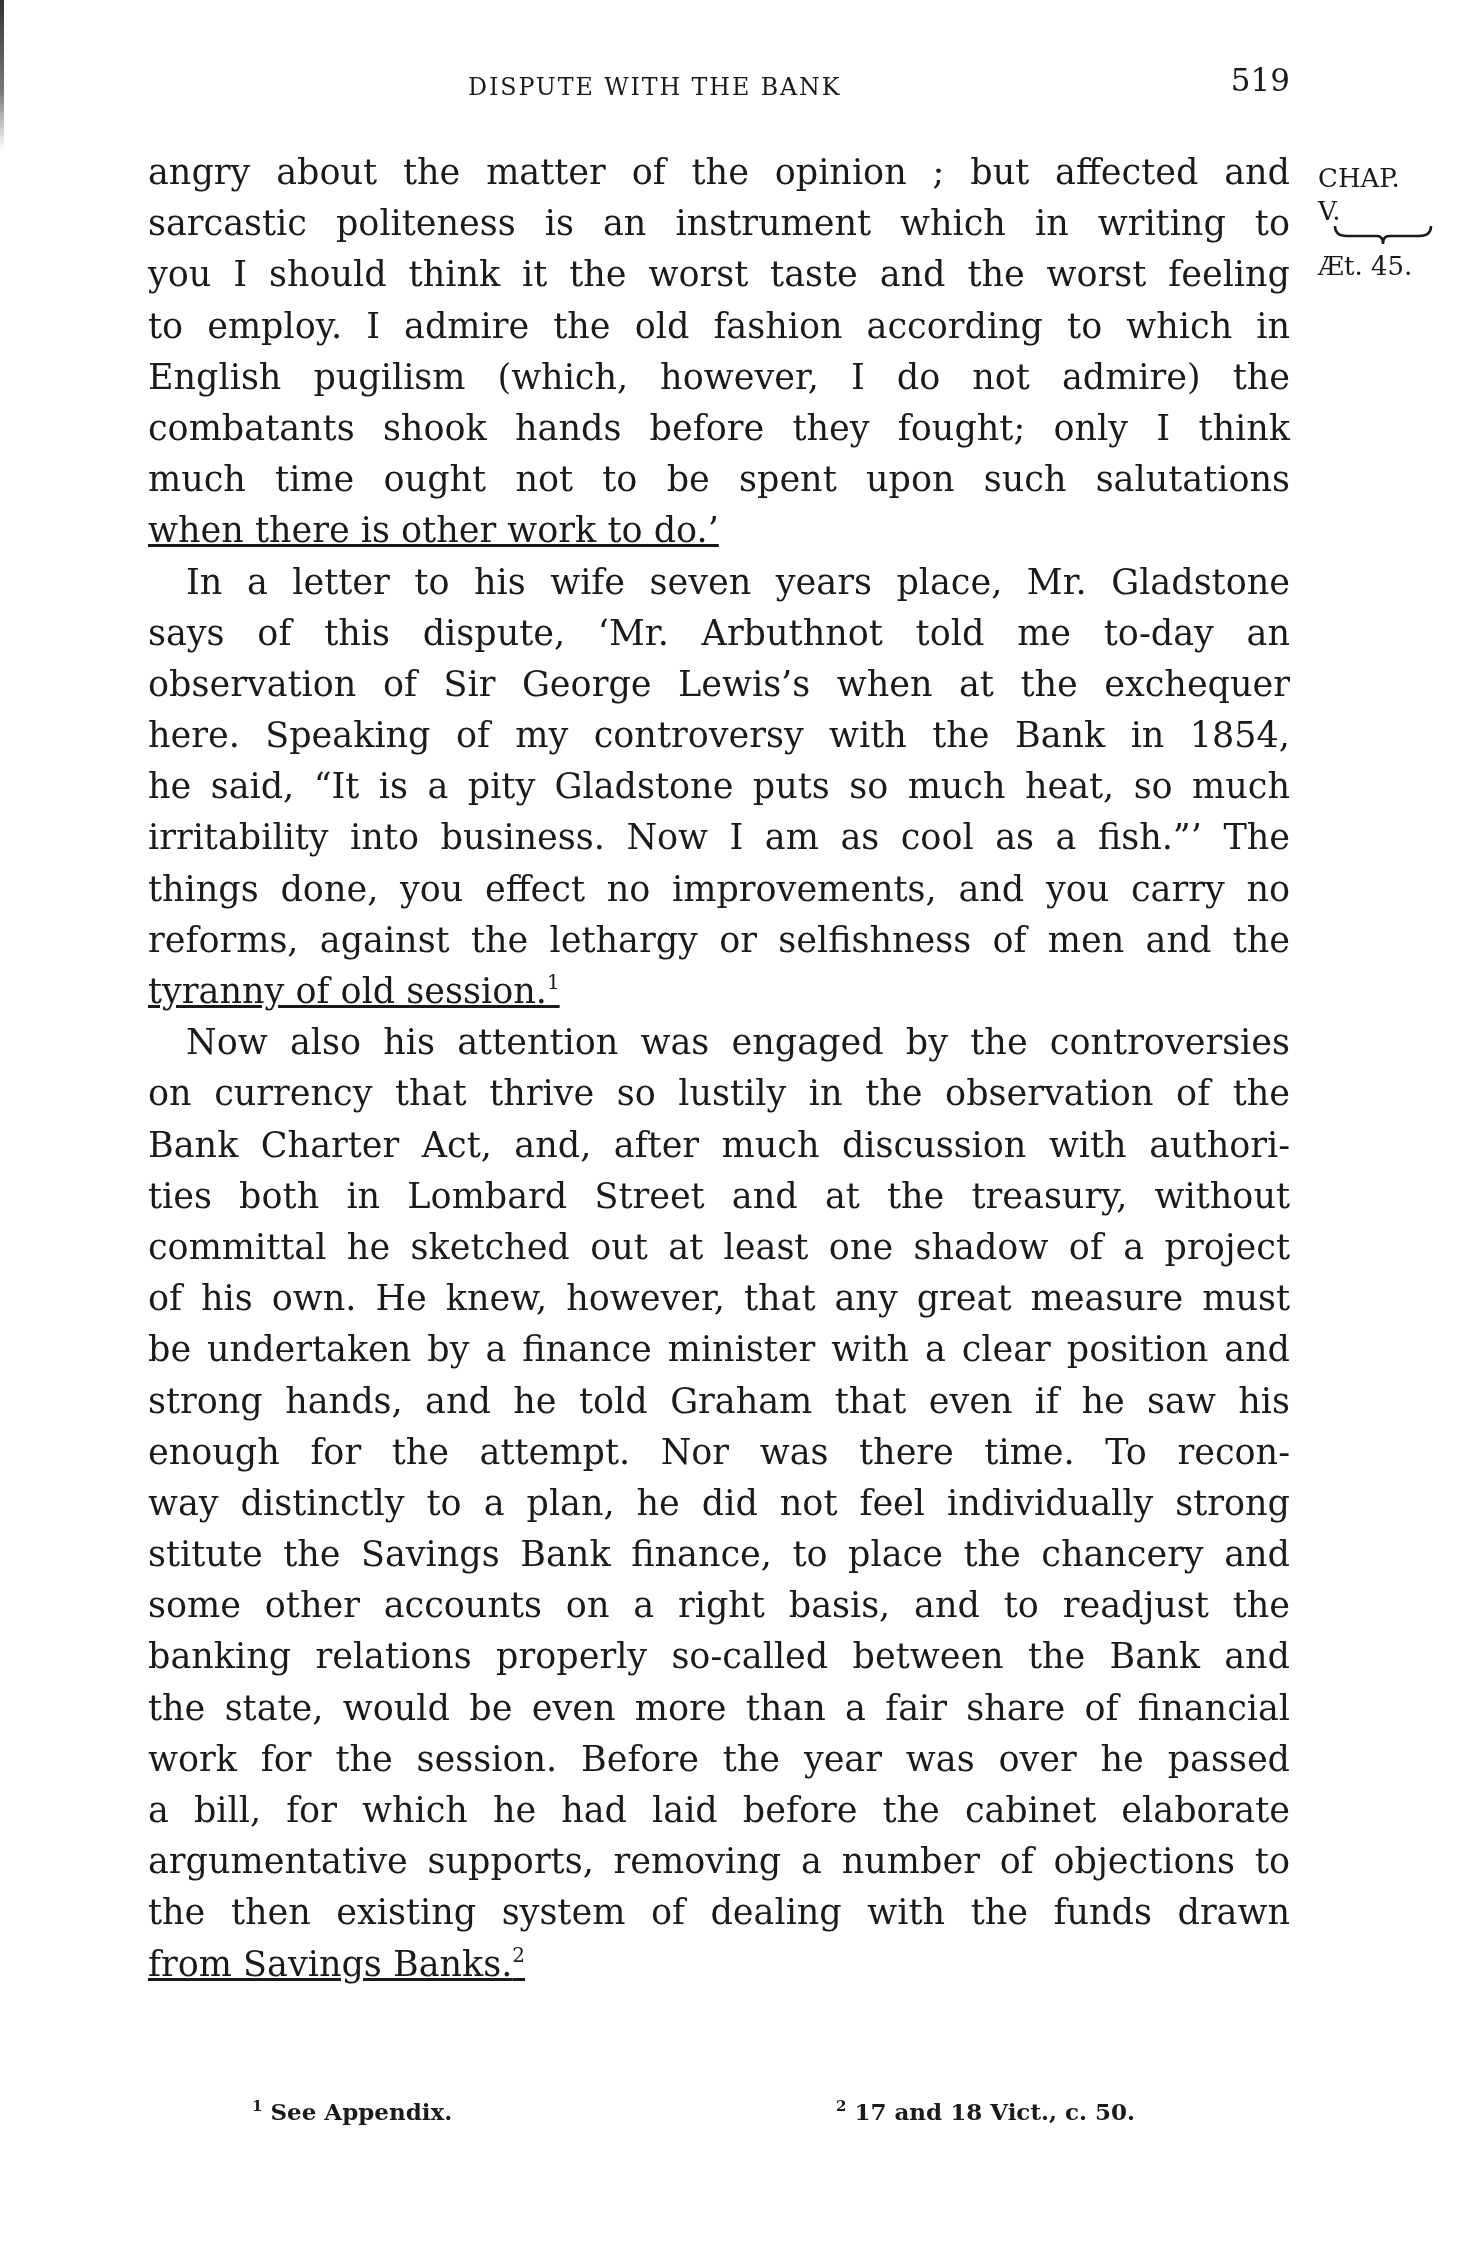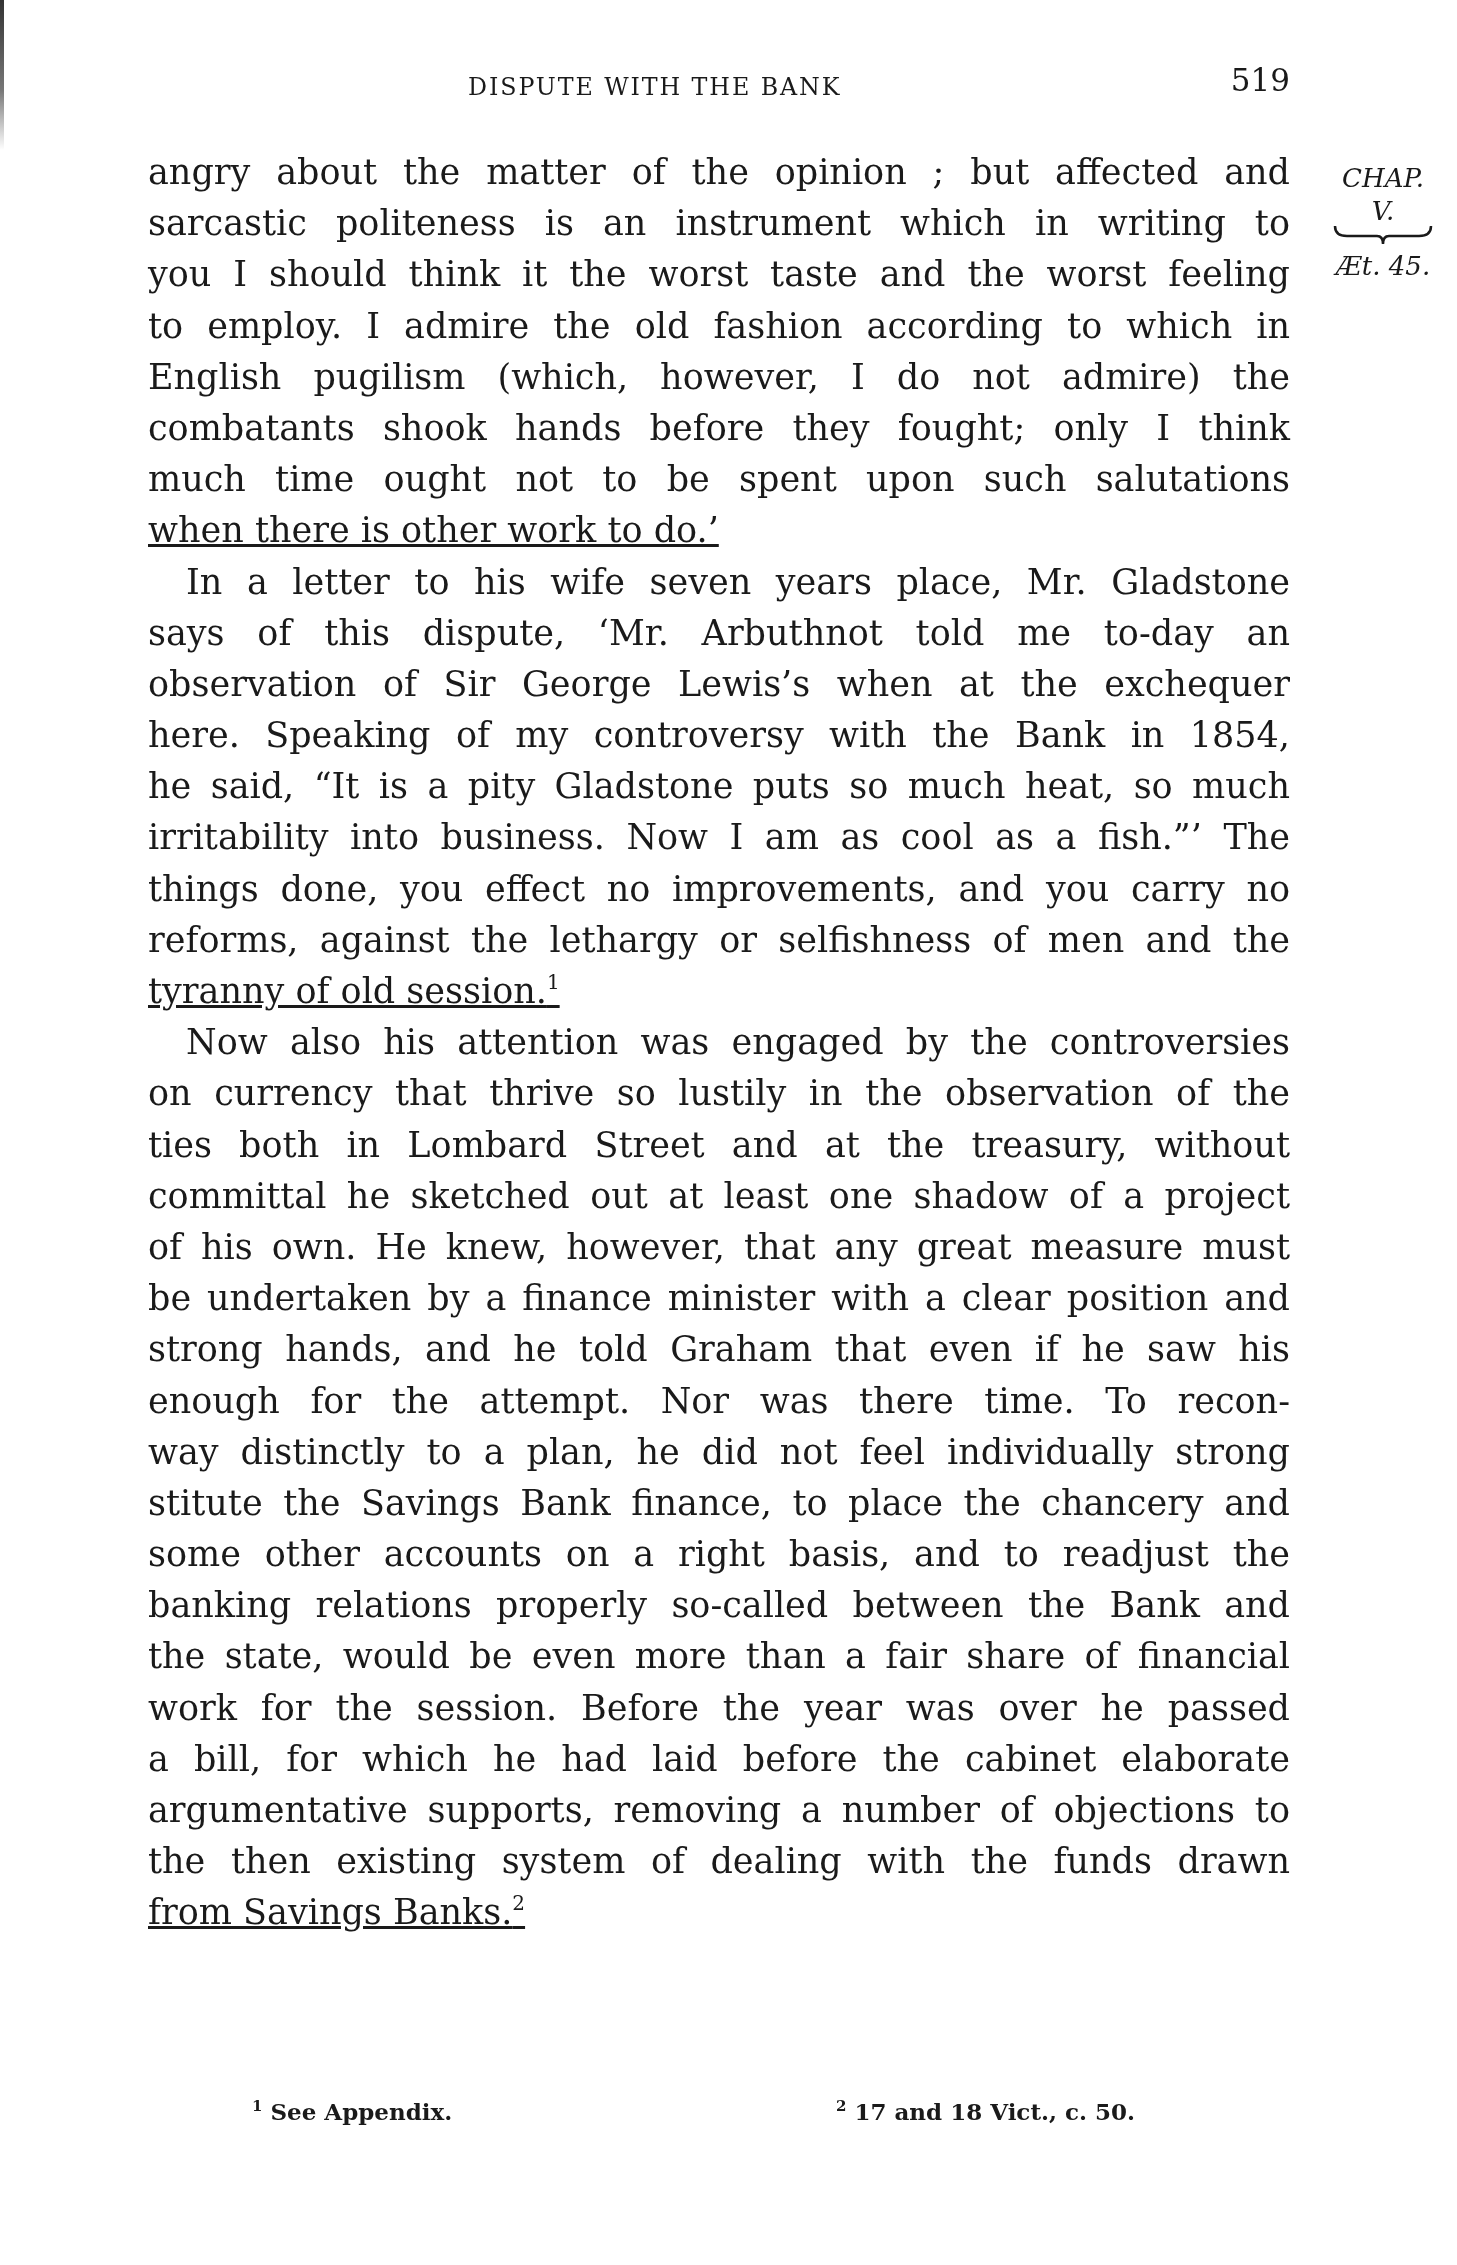--- a/index.html
+++ b/index.html
@@ -6,21 +6,21 @@
   body { width: 1457px; height: 2265px; position: relative; overflow: hidden; color: #1a1a1a; font-family: "DejaVu Serif", "Liberation Serif", serif; }
   .scan-edge { position: absolute; left: 0; top: 0; width: 4px; height: 150px; background: linear-gradient(#333, #777 60%, transparent); }
   .header { position: absolute; top: 60px; left: 148px; width: 1142px; height: 50px; }
   .running-head { position: absolute; left: 320px; top: 12px; font-size: 25px; letter-spacing: 2px; transform: scaleX(0.95); transform-origin: left; }
   .page-number { position: absolute; right: 0; top: 2px; font-size: 31px; margin-left: 20px; }
   .body-text { position: absolute; left: 148px; top: 147px; width: 1142px; font-size: 35px; line-height: 51.2px; }
   .line { display: block; white-space: nowrap; text-align: justify; text-align-last: justify; height: 51.2px; }
   .line.last { text-align-last: left; text-decoration: underline; }
   .line.indent { padding-left: 38px; }
   sup { font-size: 20px; line-height: 0; vertical-align: 14px; }
-  .margin-note { position: absolute; left: 1318px; top: 158px; width: 130px; text-align: center; font-size: 26px; line-height: 40px; font-style: italic; }
+  .margin-note { position: absolute; left: 1318px; top: 158px; width: 130px; text-align: left; font-size: 26px; line-height: 40px; }
   .margin-note .brace { display: block; height: 22px; margin: 0 auto; width: 100px; }
   .footnotes { position: absolute; top: 2098px; left: 148px; width: 1142px; font-size: 23px; font-weight: bold; }
   .fn { position: absolute; white-space: nowrap; }
   .fn sup { font-size: 15px; vertical-align: 9px; }
 </style>
 </head>
 <body>
 
 <div class="scan-edge"></div>
 
@@ -56,20 +56,21 @@
       <span class="line"><span>here.  Speaking of my controversy with the Bank in 1854,</span></span>
       <span class="line"><span>he said, “It is a pity Gladstone puts so much heat, so much</span></span>
       <span class="line"><span>irritability into business.  Now I am as cool as a fish.”’  The</span></span>
       <span class="line"><span>things done, you effect no improvements, and you carry no</span></span>
       <span class="line"><span>reforms, against the lethargy or selfishness of men and the</span></span>
       <span class="line last"><span>tyranny of old session.</span><sup>1</sup></span>
     </div>
     <div>
       <span class="line indent"><span>Now also his attention was engaged by the controversies</span></span>
       <span class="line"><span>on currency that thrive so lustily in the observation of the</span></span>
+      <span class="line"><span>Bank Charter Act, and, after much discussion with authori-</span></span>
       <span class="line"><span>ties both in Lombard Street and at the treasury, without</span></span>
       <span class="line"><span>committal he sketched out at least one shadow of a project</span></span>
       <span class="line"><span>of his own.  He knew, however, that any great measure must</span></span>
       <span class="line"><span>be undertaken by a finance minister with a clear position and</span></span>
       <span class="line"><span>strong hands, and he told Graham that even if he saw his</span></span>
       <span class="line"><span>enough for the attempt.  Nor was there time.  To recon-</span></span>
       <span class="line"><span>way distinctly to a plan, he did not feel individually strong</span></span>
       <span class="line"><span>stitute the Savings Bank finance, to place the chancery and</span></span>
       <span class="line"><span>some other accounts on a right basis, and to readjust the</span></span>
       <span class="line"><span>banking relations properly so-called between the Bank and</span></span>

